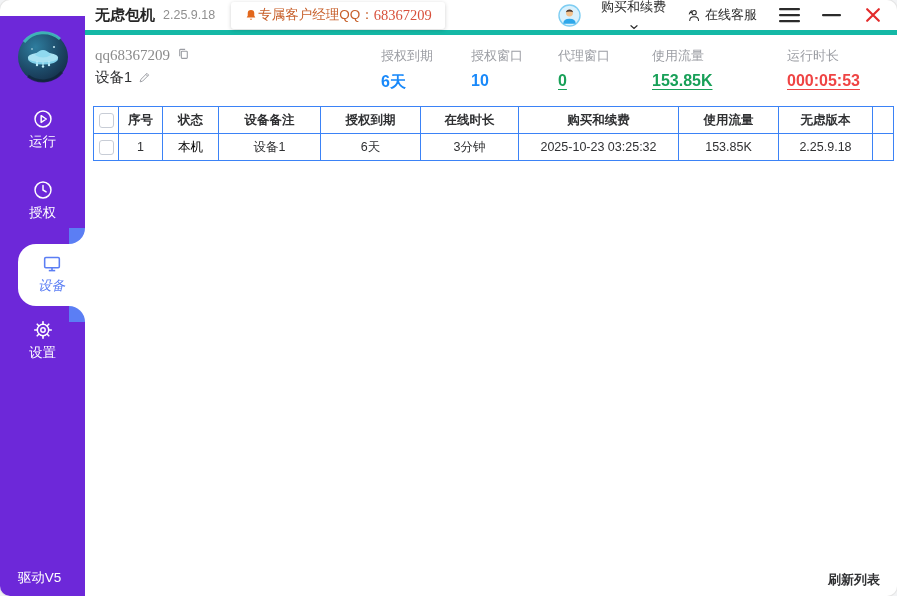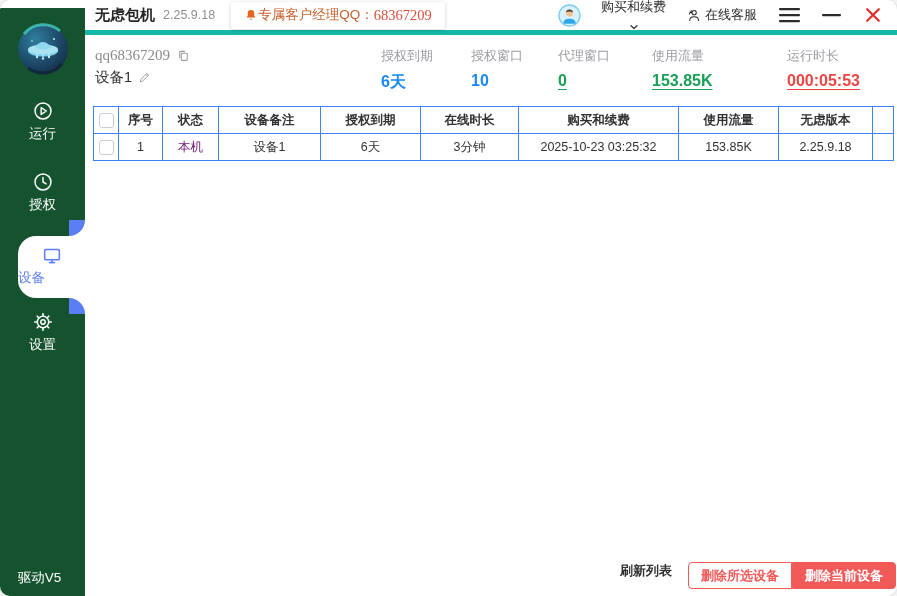--- a/index.html
+++ b/index.html
@@ -1,25 +1,25 @@
 <!DOCTYPE html>
 <html><head>
 <meta charset="utf-8">
 <style>
   html,body{margin:0;padding:0;background:#f2f3f5;}
   .app{position:relative;width:897px;height:596px;background:#fff;font-family:"Liberation Sans","DejaVu Sans",sans-serif;
        border-radius:10px;overflow:hidden;box-shadow:0 0 0 1px #e6e6e6;}
   
-  .sidebar{position:absolute;left:0;top:8px;bottom:0;width:85px;background:#14532d;}
+  .sidebar{position:absolute;left:0;top:16px;bottom:0;width:85px;background:#6d28d9;}
   .logo{position:absolute;left:16px;top:14px;width:54px;height:54px;}
   .nav-item{position:absolute;left:0;width:85px;text-align:center;color:#fff;cursor:pointer;}
   .nav-item .lbl{display:block;margin-top:3px;font-size:13.5px;}
   .nav-run{top:92px;} .nav-auth{top:163px;} .nav-set{top:303px;}
   .nav-active-tab{position:absolute;left:18px;right:0;top:228px;height:62px;background:#fff;
-       border-radius:18px 0 0 18px;text-align:left;color:#5b7ef4;padding-top:9px;box-sizing:border-box;cursor:pointer;}
+       border-radius:18px 0 0 18px;text-align:center;color:#5b7ef4;padding-top:9px;box-sizing:border-box;cursor:pointer;font-style:italic;}
   .nav-active-tab .lbl{display:block;margin-top:2px;font-size:13.5px;}
   .curve{position:absolute;right:0;width:16px;height:16px;background:#fff;}
   .curve-top{top:212px;} .curve-bottom{top:290px;}
   .curve-top::after,.curve-bottom::after{content:"";position:absolute;inset:0;background:#5b7ef4;}
   .curve-top::after{border-bottom-right-radius:16px;}
   .curve-bottom::after{border-top-right-radius:16px;}
   .drv{position:absolute;bottom:9px;left:0;width:79px;text-align:center;color:#fff;font-size:13.5px;}
   
   .main{margin-left:85px;height:100%;position:relative;}
   .topbar{height:35px;display:flex;align-items:center;padding:0 14px 0 10px;border-bottom:5px solid #14b8a6;box-sizing:border-box;}
@@ -29,36 +29,36 @@
           background:#fff;box-shadow:0 1px 4px rgba(0,0,0,.18);cursor:pointer;}
   .qq-label{font-size:13.5px;color:#c75f2a;}
   .qq-num{font-size:14.5px;color:#d8503c;font-family:"Liberation Serif","DejaVu Serif",serif;}
   .tb-right{margin-left:auto;display:flex;align-items:center;}
   .tb-btn{display:flex;align-items:center;font-size:13px;color:#2b2b2b;cursor:pointer;}
   .buy{margin-left:20px;gap:5px;flex-direction:column;} .support{margin-left:20px;gap:4px;}
   .winbtn{margin-left:22px;cursor:pointer;display:flex;align-items:center;}
   
   .account{position:relative;height:71px;}
   .acc-left{position:absolute;left:10px;top:12px;}
-  .acc-user{display:flex;align-items:center;gap:7px;font-size:15px;color:#8b8b8b;
+  .acc-user{display:flex;align-items:flex-start;gap:7px;font-size:15px;color:#8b8b8b;
             font-family:"Liberation Serif","DejaVu Serif",serif;}
   .acc-dev{display:flex;align-items:center;gap:6px;font-size:14.5px;color:#303133;margin-top:4px;}
   .stats{position:absolute;left:296px;top:12px;display:flex;}
   .stat{box-sizing:border-box;}
   .stat:nth-child(1){width:90px;} .stat:nth-child(2){width:87px;} .stat:nth-child(3){width:94px;}
   .stat:nth-child(4){width:135px;} .stat:nth-child(5){width:100px;}
   .stat .s-lbl{font-size:13px;color:#9b9da3;}
   .stat .s-val{display:inline-block;margin-top:7px;font-size:16px;font-weight:bold;}
   .stat .u{text-decoration:underline;text-underline-offset:3px;}
   
   table.dev{border-collapse:collapse;margin-left:8px;width:800px;table-layout:fixed;font-size:12.5px;color:#303133;}
   table.dev th,table.dev td{border:1px solid #3b82f6;height:26px;text-align:center;padding:0;overflow:hidden;white-space:nowrap;}
   table.dev th{font-weight:bold;}
   .cb{display:inline-block;width:13px;height:13px;border:1px solid #c8cdd6;border-radius:3px;background:#fff;vertical-align:middle;cursor:pointer;}
-  .link-status{color:#701a75;cursor:pointer;}
+  .link-status{color:#000000;cursor:pointer;}
   
   .footer{position:absolute;right:1px;bottom:7px;display:flex;font-weight:bold;}
   .refresh{font-size:13px;color:#303133;cursor:pointer;margin-right:16px;}
   .btn-group{display:flex;}
   .btn{height:27px;line-height:25px;padding:0 12px;font-size:13px;box-sizing:border-box;cursor:pointer;}
   .btn-outline{background:#fff;border:1px solid #f25a5a;color:#f25a5a;border-radius:4px 0 0 4px;}
   .btn-solid{background:#f25a5a;border:1px solid #f25a5a;color:#fff;border-radius:0 4px 4px 0;}
   svg{display:block;}
 </style>
 </head>
@@ -297,19 +297,15 @@
         <td>153.85K</td>
         <td>2.25.9.18</td>
         <td></td>
       </tr>
     </tbody>
       </table>
   </div>
 
   <div class="footer">
     <span class="refresh">刷新列表</span>
-    <span class="btn-group">
-      <span class="btn btn-outline">删除所选设备</span>
-      <span class="btn btn-solid">删除当前设备</span>
-    </span>
   </div>
 
 </div>
 
 </body></html>

